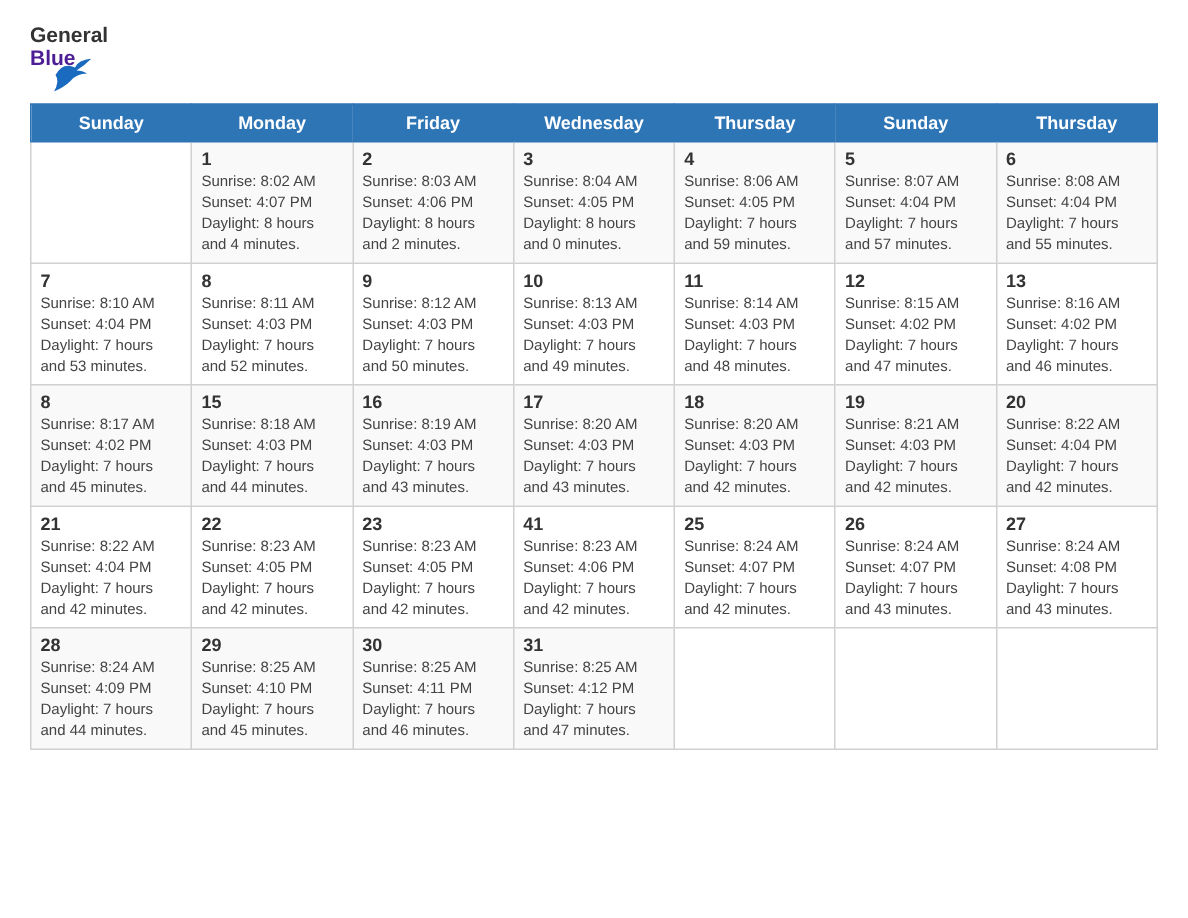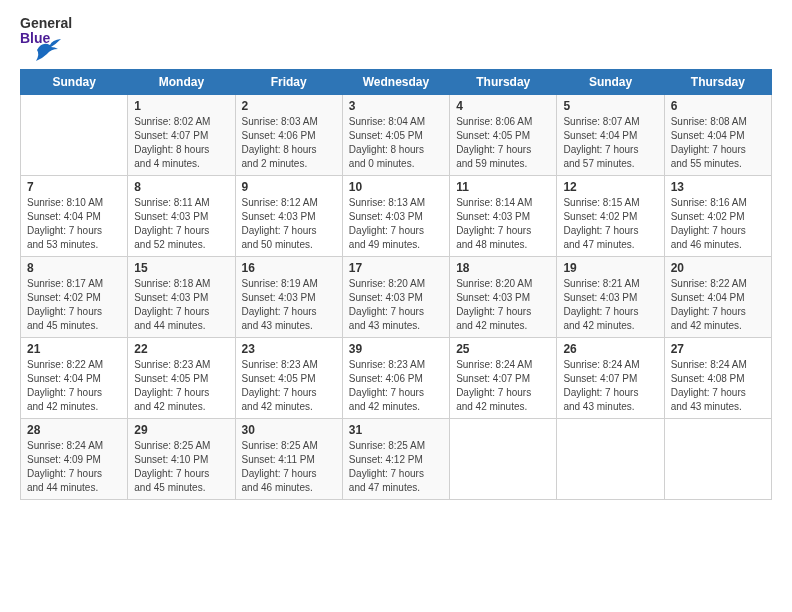--- a/index.html
+++ b/index.html
@@ -193,21 +193,21 @@
         </td>
         <td>
           <span class="day-number">22</span>
           <div class="day-info">Sunrise: 8:23 AM<br>Sunset: 4:05 PM<br>Daylight: 7 hours and 42 minutes.</div>
         </td>
         <td>
           <span class="day-number">23</span>
           <div class="day-info">Sunrise: 8:23 AM<br>Sunset: 4:05 PM<br>Daylight: 7 hours and 42 minutes.</div>
         </td>
         <td>
-          <span class="day-number">39</span>
+          <span class="day-number">41</span>
           <div class="day-info">Sunrise: 8:23 AM<br>Sunset: 4:06 PM<br>Daylight: 7 hours and 42 minutes.</div>
         </td>
         <td>
           <span class="day-number">25</span>
           <div class="day-info">Sunrise: 8:24 AM<br>Sunset: 4:07 PM<br>Daylight: 7 hours and 42 minutes.</div>
         </td>
         <td>
           <span class="day-number">26</span>
           <div class="day-info">Sunrise: 8:24 AM<br>Sunset: 4:07 PM<br>Daylight: 7 hours and 43 minutes.</div>
         </td>

